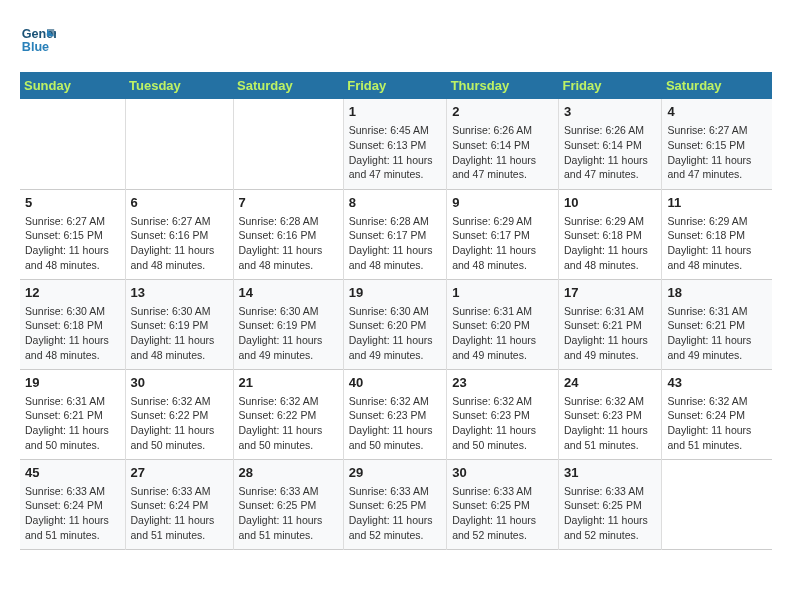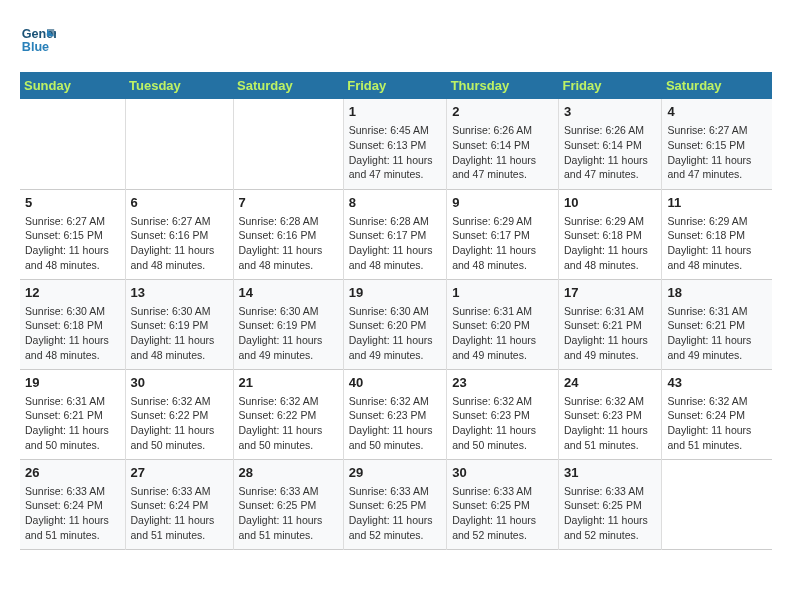--- a/index.html
+++ b/index.html
@@ -266,21 +266,21 @@
         </td>
         <td>
           <div class="day-num">43</div>
           <div>Sunrise: 6:32 AM</div>
           <div>Sunset: 6:24 PM</div>
           <div>Daylight: 11 hours and 51 minutes.</div>
         </td>
       </tr>
       <tr>
         <td>
-          <div class="day-num">26</div>
+          <div class="day-num">45</div>
           <div>Sunrise: 6:33 AM</div>
           <div>Sunset: 6:24 PM</div>
           <div>Daylight: 11 hours and 51 minutes.</div>
         </td>
         <td>
           <div class="day-num">27</div>
           <div>Sunrise: 6:33 AM</div>
           <div>Sunset: 6:24 PM</div>
           <div>Daylight: 11 hours and 51 minutes.</div>
         </td>

